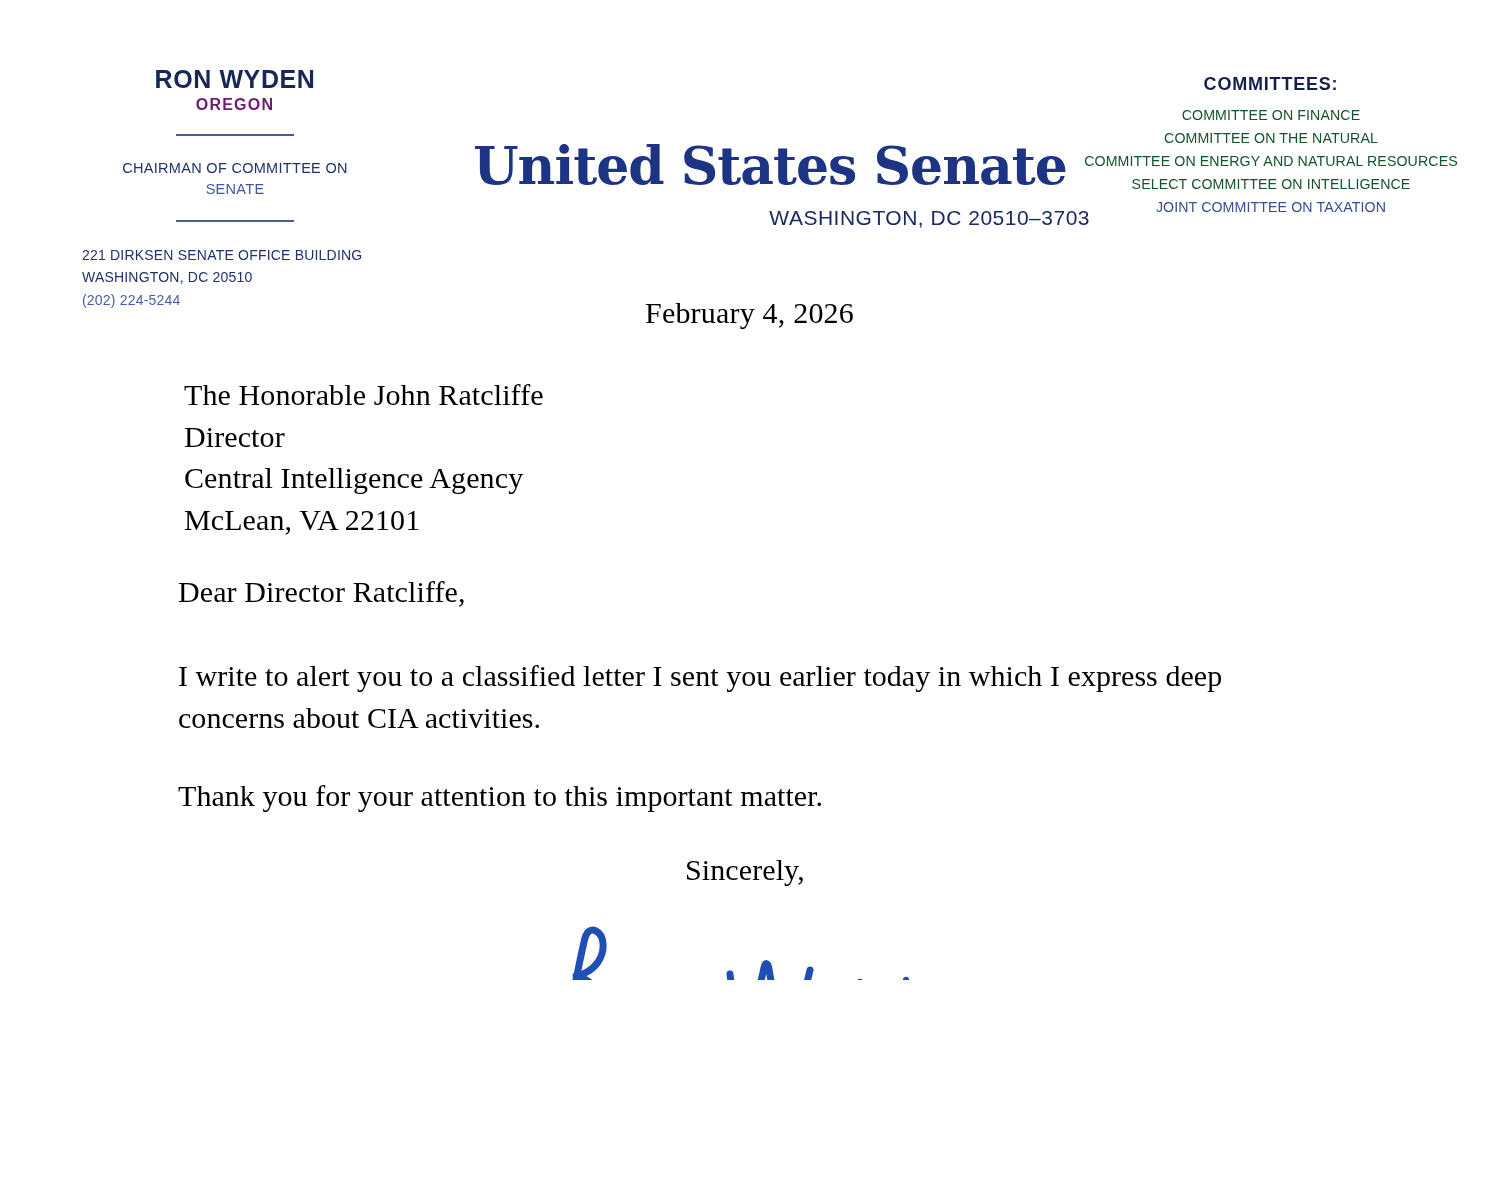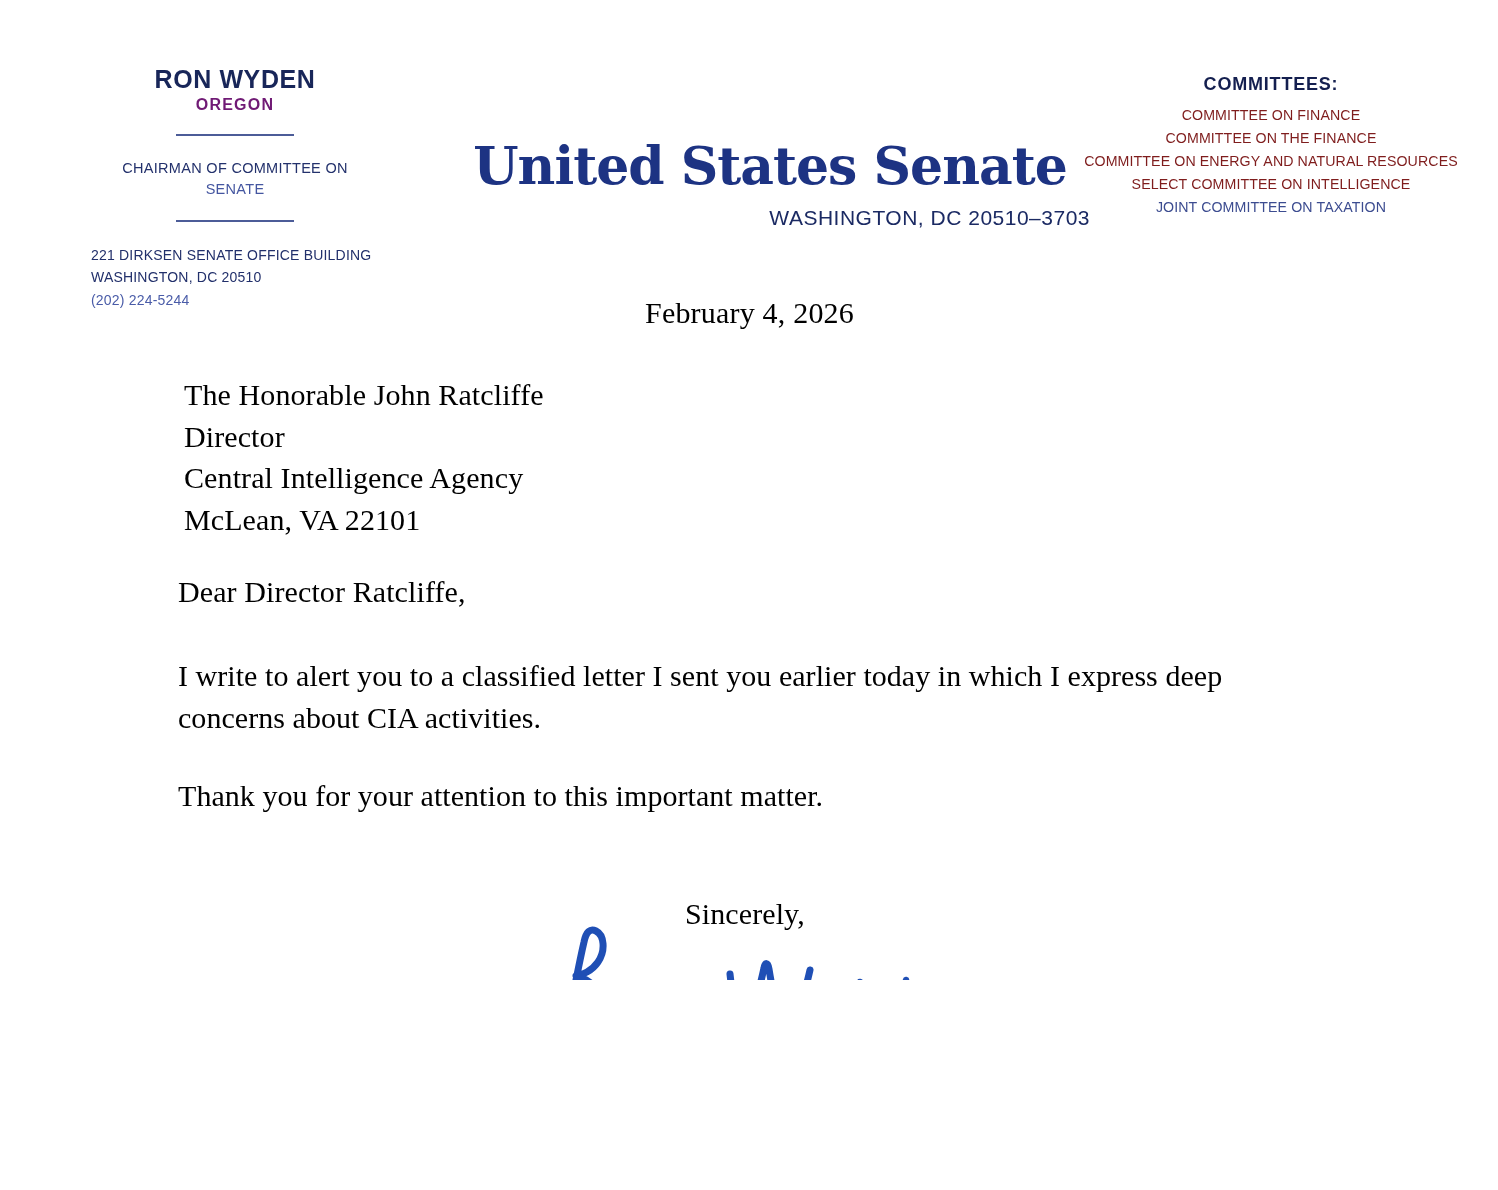--- a/index.html
+++ b/index.html
@@ -73,21 +73,21 @@
     font-size: 14.5px;
     letter-spacing: 0.3px;
     color: #23316c;
     line-height: 1.45;
   }
   .lh-role .role-2 {
     color: #4456a0;
   }
   .lh-address {
     text-align: left;
-    margin-left: 21px;
+    margin-left: 12px;
     font-size: 14px;
     letter-spacing: 0.2px;
     line-height: 1.58;
     color: #22306b;
   }
   .lh-address .addr-3 {
     color: #4a5ca8;
   }
 
   
@@ -130,21 +130,21 @@
     font-size: 18px;
     font-weight: 700;
     letter-spacing: 0.8px;
     color: #141f4f;
     margin-bottom: 9px;
   }
   .lh-committee {
     font-size: 14.2px;
     letter-spacing: 0.1px;
     line-height: 1.62;
-    color: #7f1d1d;
+    color: #14532d;
     white-space: nowrap;
   }
   .lh-committee.c5 {
     color: #3c4c90;
   }
 
   
   .date-line {
     position: absolute;
     left: 645px;
@@ -188,21 +188,20 @@
     letter-spacing: 0.05px;
   }
 
   
   .closing {
     position: absolute;
     left: 685px;
     top: 853px;
     font-size: 30px;
     letter-spacing: 0.1px;
-    margin-top: 44px;
   }
   .signature-img {
     position: absolute;
     left: 552px;
     top: 920px;
     width: 450px;
     height: 130px;
   }
   .signer {
     position: absolute;
@@ -238,21 +237,21 @@
     </div>
 
     <div class="lh-center">
       <div class="senate-title">United States Senate</div>
       <div class="senate-sub">WASHINGTON, DC 20510–3703</div>
     </div>
 
     <div class="lh-right">
       <div class="lh-committees-title">COMMITTEES:</div>
       <div class="lh-committee c1">COMMITTEE ON FINANCE</div>
-      <div class="lh-committee c2">COMMITTEE ON THE FINANCE</div>
+      <div class="lh-committee c2">COMMITTEE ON THE NATURAL</div>
       <div class="lh-committee c3">COMMITTEE ON ENERGY AND NATURAL RESOURCES</div>
       <div class="lh-committee c4">SELECT COMMITTEE ON INTELLIGENCE</div>
       <div class="lh-committee c5">JOINT COMMITTEE ON TAXATION</div>
     </div>
   </div>
 
   <div class="date-line">February 4, 2026</div>
 
   <div class="recipient">The Honorable John Ratcliffe
 Director

